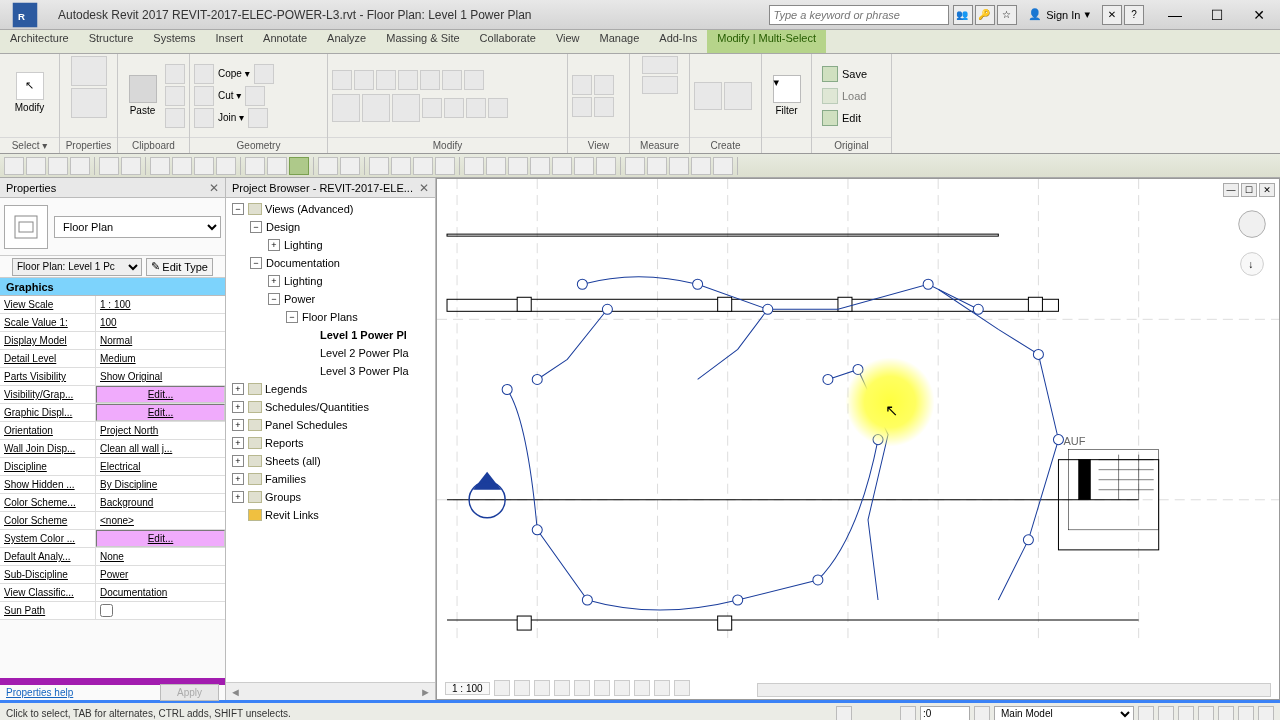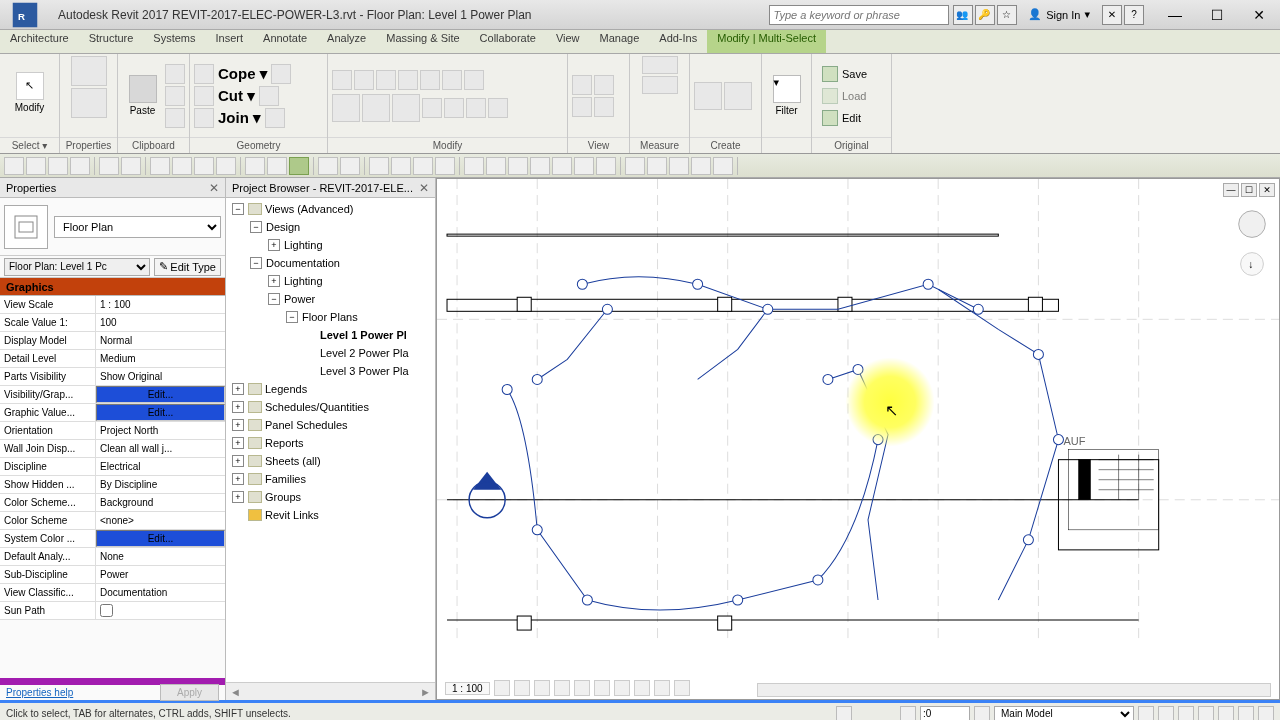--- a/index.html
+++ b/index.html
@@ -26,49 +26,49 @@
 .ribbon { height: 100px; background: #f0f0eb; display: flex; border-bottom: 1px solid #999; }
 .ribbon-group { border-right: 1px solid #c8c8c8; display: flex; flex-direction: column; }
 .ribbon-group-body { flex: 1; display: flex; align-items: center; padding: 2px 4px; gap: 2px; }
 .ribbon-group-title { height: 16px; font-size: 10px; text-align: center; color: #555; border-top: 1px solid #d8d8d8; line-height: 16px; }
 .rbtn-large { width: 48px; height: 72px; display: flex; flex-direction: column; align-items: center; justify-content: center; gap: 2px; }
 .rbtn-large .ricon { width: 28px; height: 28px; background: #d8d8d8; border: 1px solid #bbb; }
 .rbtn-label { font-size: 10px; text-align: center; }
 .rbtn-grid { display: flex; flex-direction: column; gap: 2px; }
 .rbtn-row { display: flex; gap: 2px; align-items: center; }
 .rbtn-small { width: 20px; height: 20px; background: #e8e8e8; border: 1px solid #ccc; }
-.rbtn-text { font-size: 15px; padding: 0 2px; font-weight: bold; }
+.rbtn-text { font-size: 10px; padding: 0 2px; }
 .sel-btn { display: flex; align-items: center; gap: 4px; padding: 2px 6px; }
 .sel-icon { width: 16px; height: 16px; background: #d0e0c0; border: 1px solid #8a8; }
 
 
 .qat { height: 24px; background: linear-gradient(#e8ebe0, #dcdfcf); display: flex; align-items: center; gap: 2px; padding: 0 4px; border-bottom: 1px solid #aaa; }
 .qat-btn { width: 20px; height: 18px; background: #efefef; border: 1px solid #c0c0c0; }
 .qat-sep { width: 1px; height: 18px; background: #bbb; margin: 0 2px; }
 .qat-btn.active { background: #aec98a; border-color: #7aa050; }
 
 
 .main { display: flex; height: 522px; }
 
 
 .props { width: 226px; background: #fafafa; border-right: 1px solid #bbb; display: flex; flex-direction: column; }
 .panel-header { height: 20px; background: #e8e8e8; display: flex; align-items: center; padding: 0 6px; border-bottom: 1px solid #bbb; font-size: 11px; }
 .panel-close { margin-left: auto; font-size: 12px; cursor: pointer; color: #666; }
 .props-type { height: 58px; display: flex; align-items: center; padding: 4px; gap: 6px; border-bottom: 1px solid #ccc; }
 .props-type-icon { width: 44px; height: 44px; border: 1px solid #aaa; background: #fff; display: flex; align-items: center; justify-content: center; }
 .props-type select { flex: 1; height: 22px; border: 1px solid #aaa; background: #fff; padding: 0 4px; }
-.props-inst { height: 22px; display: flex; align-items: center; padding: 0 4px; gap: 4px; border-bottom: 1px solid #ccc; }
+.props-inst { height: 22px; display: flex; align-items: center; padding: 0 12px; gap: 4px; border-bottom: 1px solid #ccc; }
 .props-inst select { flex: 1; height: 18px; border: 1px solid #aaa; font-size: 10px; }
 .props-edittype { display: flex; align-items: center; gap: 2px; font-size: 10px; padding: 0 4px; border: 1px solid #aaa; height: 18px; background: #f4f4f4; }
-.props-category { background: #c2410c; height: 18px; display: flex; align-items: center; padding: 0 6px; font-weight: 600; font-size: 11px; border-bottom: 1px solid #bbb; }
-.props-grid { flex: 1; overflow: hidden; }
+.props-category { background: #7dd3fc; height: 18px; display: flex; align-items: center; padding: 0 6px; font-weight: 600; font-size: 11px; border-bottom: 1px solid #bbb; }
+.props-grid { flex: 1; overflow: hidden; text-decoration: underline; }
 .prop-row { display: flex; height: 18px; border-bottom: 1px solid #ddd; }
 .prop-label { width: 96px; padding: 0 4px; font-size: 10px; display: flex; align-items: center; background: #fff; border-right: 1px solid #ddd; overflow: hidden; white-space: nowrap; }
 .prop-value { flex: 1; padding: 0 4px; font-size: 10px; display: flex; align-items: center; background: #fff; overflow: hidden; white-space: nowrap; }
-.prop-value.btn-val { justify-content: center; background: #1d4ed8; border: 1px inset #ccc; }
+.prop-value.btn-val { justify-content: center; background: #f0abfc; border: 1px inset #ccc; }
 .props-footer { height: 22px; display: flex; align-items: center; padding: 0 6px; gap: 8px; border-top: 7px solid #a21caf; }
 .props-help { color: #1565c0; text-decoration: underline; font-size: 10px; }
 .props-apply { margin-left: auto; padding: 2px 16px; border: 1px solid #bbb; background: #e8e8e8; color: #aaa; font-size: 10px; }
 
 
 .browser { width: 210px; background: #fff; border-right: 1px solid #bbb; display: flex; flex-direction: column; }
 .tree { flex: 1; overflow: hidden; padding: 2px 0; }
 .tree-item { display: flex; align-items: center; height: 18px; font-size: 11px; white-space: nowrap; }
 .tree-toggle { width: 12px; height: 12px; border: 1px solid #888; display: flex; align-items: center; justify-content: center; font-size: 9px; margin-right: 4px; background: #fff; line-height: 8px; }
 .tree-icon { width: 14px; height: 12px; margin-right: 3px; background: #e0e0d0; border: 1px solid #b8b890; }
@@ -369,21 +369,21 @@
         </div>
         <div class="prop-row">
           <div class="prop-label">Parts Visibility</div>
           <div class="prop-value">Show Original</div>
         </div>
         <div class="prop-row">
           <div class="prop-label">Visibility/Grap...</div>
           <div class="prop-value btn-val">Edit...</div>
         </div>
         <div class="prop-row">
-          <div class="prop-label">Graphic Value...</div>
+          <div class="prop-label">Graphic Displ...</div>
           <div class="prop-value btn-val">Edit...</div>
         </div>
         <div class="prop-row">
           <div class="prop-label">Orientation</div>
           <div class="prop-value">Project North</div>
         </div>
         <div class="prop-row">
           <div class="prop-label">Wall Join Disp...</div>
           <div class="prop-value">Clean all wall j...</div>
         </div>

